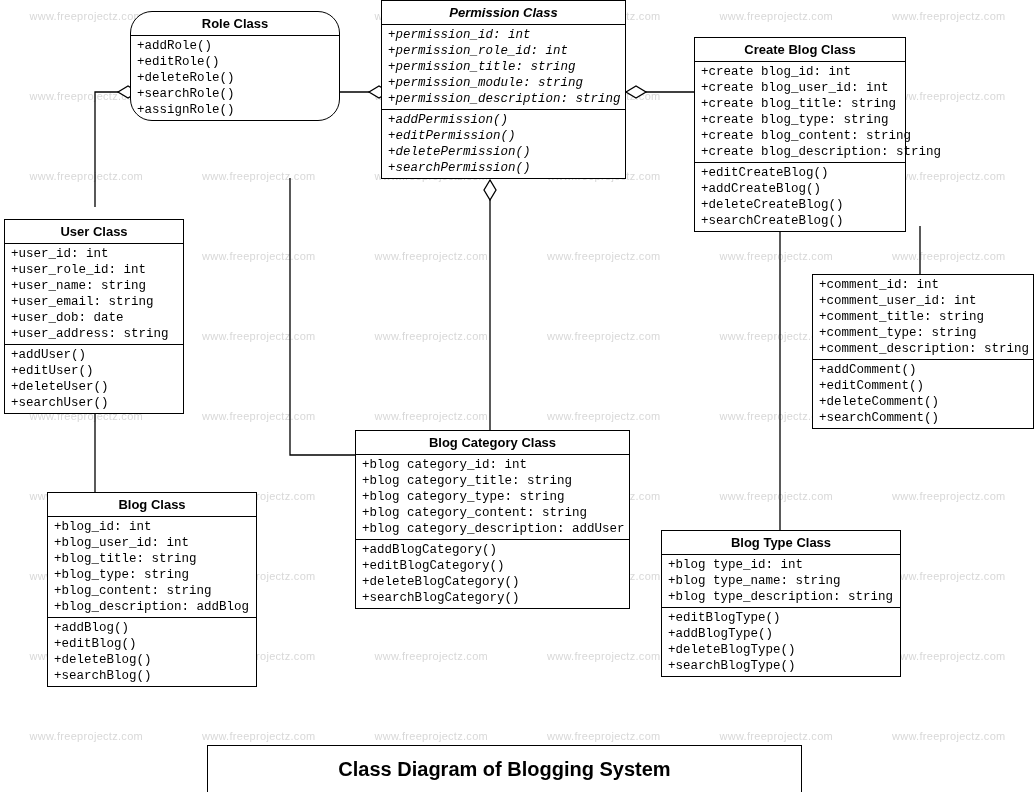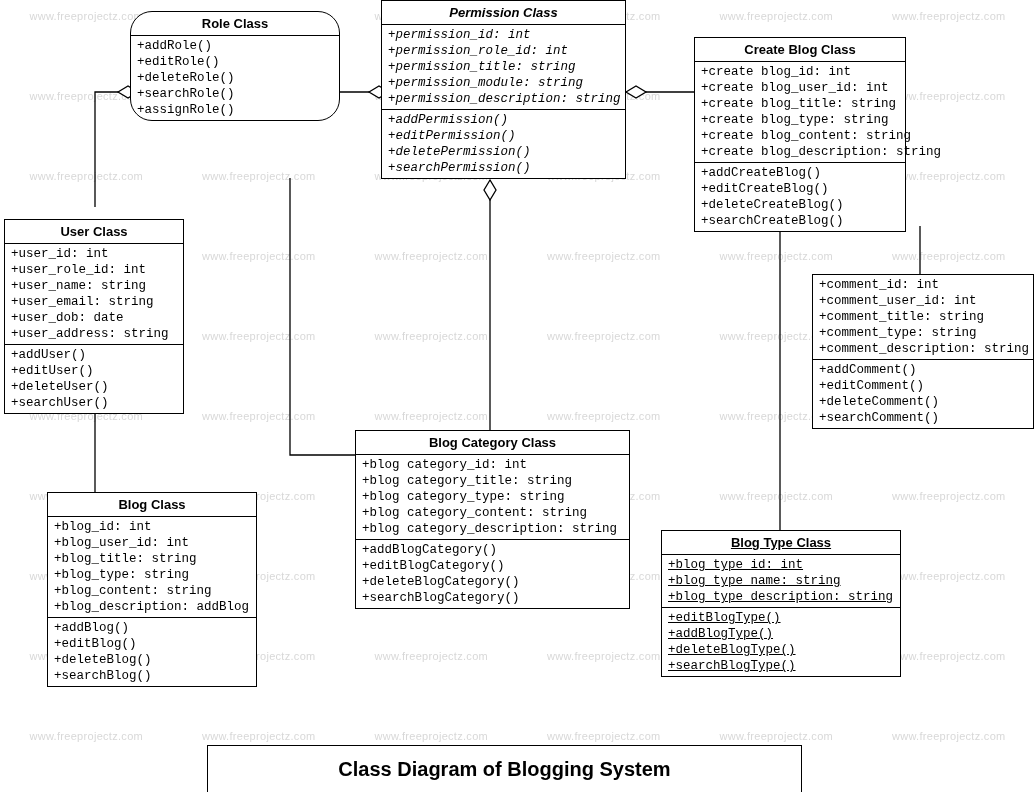--- a/index.html
+++ b/index.html
@@ -197,22 +197,22 @@
       <div class="class-title">Create Blog Class</div>
       <div class="section">
         <div>+create blog_id: int</div>
         <div>+create blog_user_id: int</div>
         <div>+create blog_title: string</div>
         <div>+create blog_type: string</div>
         <div>+create blog_content: string</div>
         <div>+create blog_description: string</div>
       </div>
       <div class="section">
+        <div>+editCreateBlog()</div>
         <div>+addCreateBlog()</div>
-        <div>+editCreateBlog()</div>
         <div>+deleteCreateBlog()</div>
         <div>+searchCreateBlog()</div>
       </div>
     </div>
     <div class="class-box" style="left: 4px; top: 219px; width: 180px;">
       <div class="class-title">User Class</div>
       <div class="section">
         <div>+user_id: int</div>
         <div>+user_role_id: int</div>
         <div>+user_name: string</div>
@@ -242,30 +242,30 @@
         <div>+searchComment()</div>
       </div>
     </div>
     <div class="class-box" style="left: 355px; top: 430px; width: 275px;">
       <div class="class-title">Blog Category Class</div>
       <div class="section">
         <div>+blog category_id: int</div>
         <div>+blog category_title: string</div>
         <div>+blog category_type: string</div>
         <div>+blog category_content: string</div>
-        <div>+blog category_description: string</div>
+        <div>+blog category_description: addUser</div>
       </div>
       <div class="section">
         <div>+addBlogCategory()</div>
         <div>+editBlogCategory()</div>
         <div>+deleteBlogCategory()</div>
         <div>+searchBlogCategory()</div>
       </div>
     </div>
-    <div class="class-box" style="left: 661px; top: 530px; width: 240px; text-decoration: underline;">
+    <div class="class-box" style="left: 661px; top: 530px; width: 240px;">
       <div class="class-title">Blog Type Class</div>
       <div class="section">
         <div>+blog type_id: int</div>
         <div>+blog type_name: string</div>
         <div>+blog type_description: string</div>
       </div>
       <div class="section">
         <div>+editBlogType()</div>
         <div>+addBlogType()</div>
         <div>+deleteBlogType()</div>

